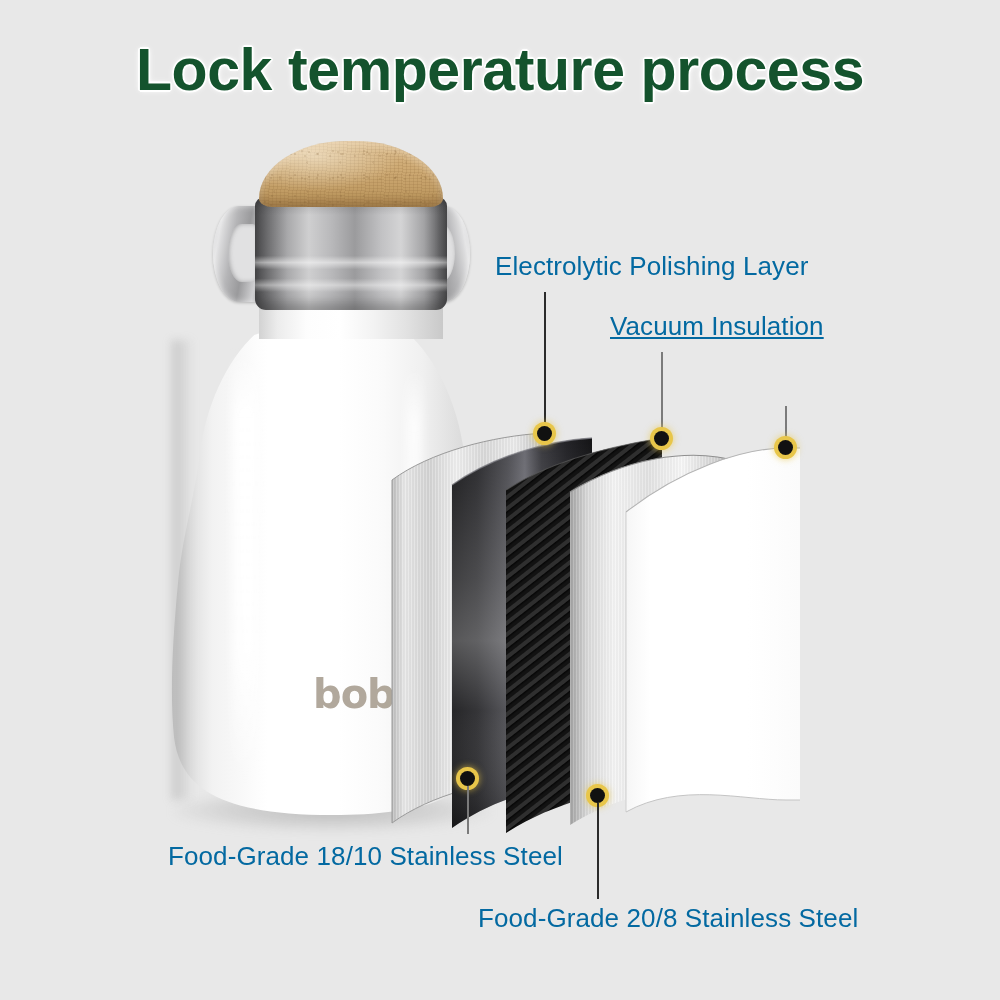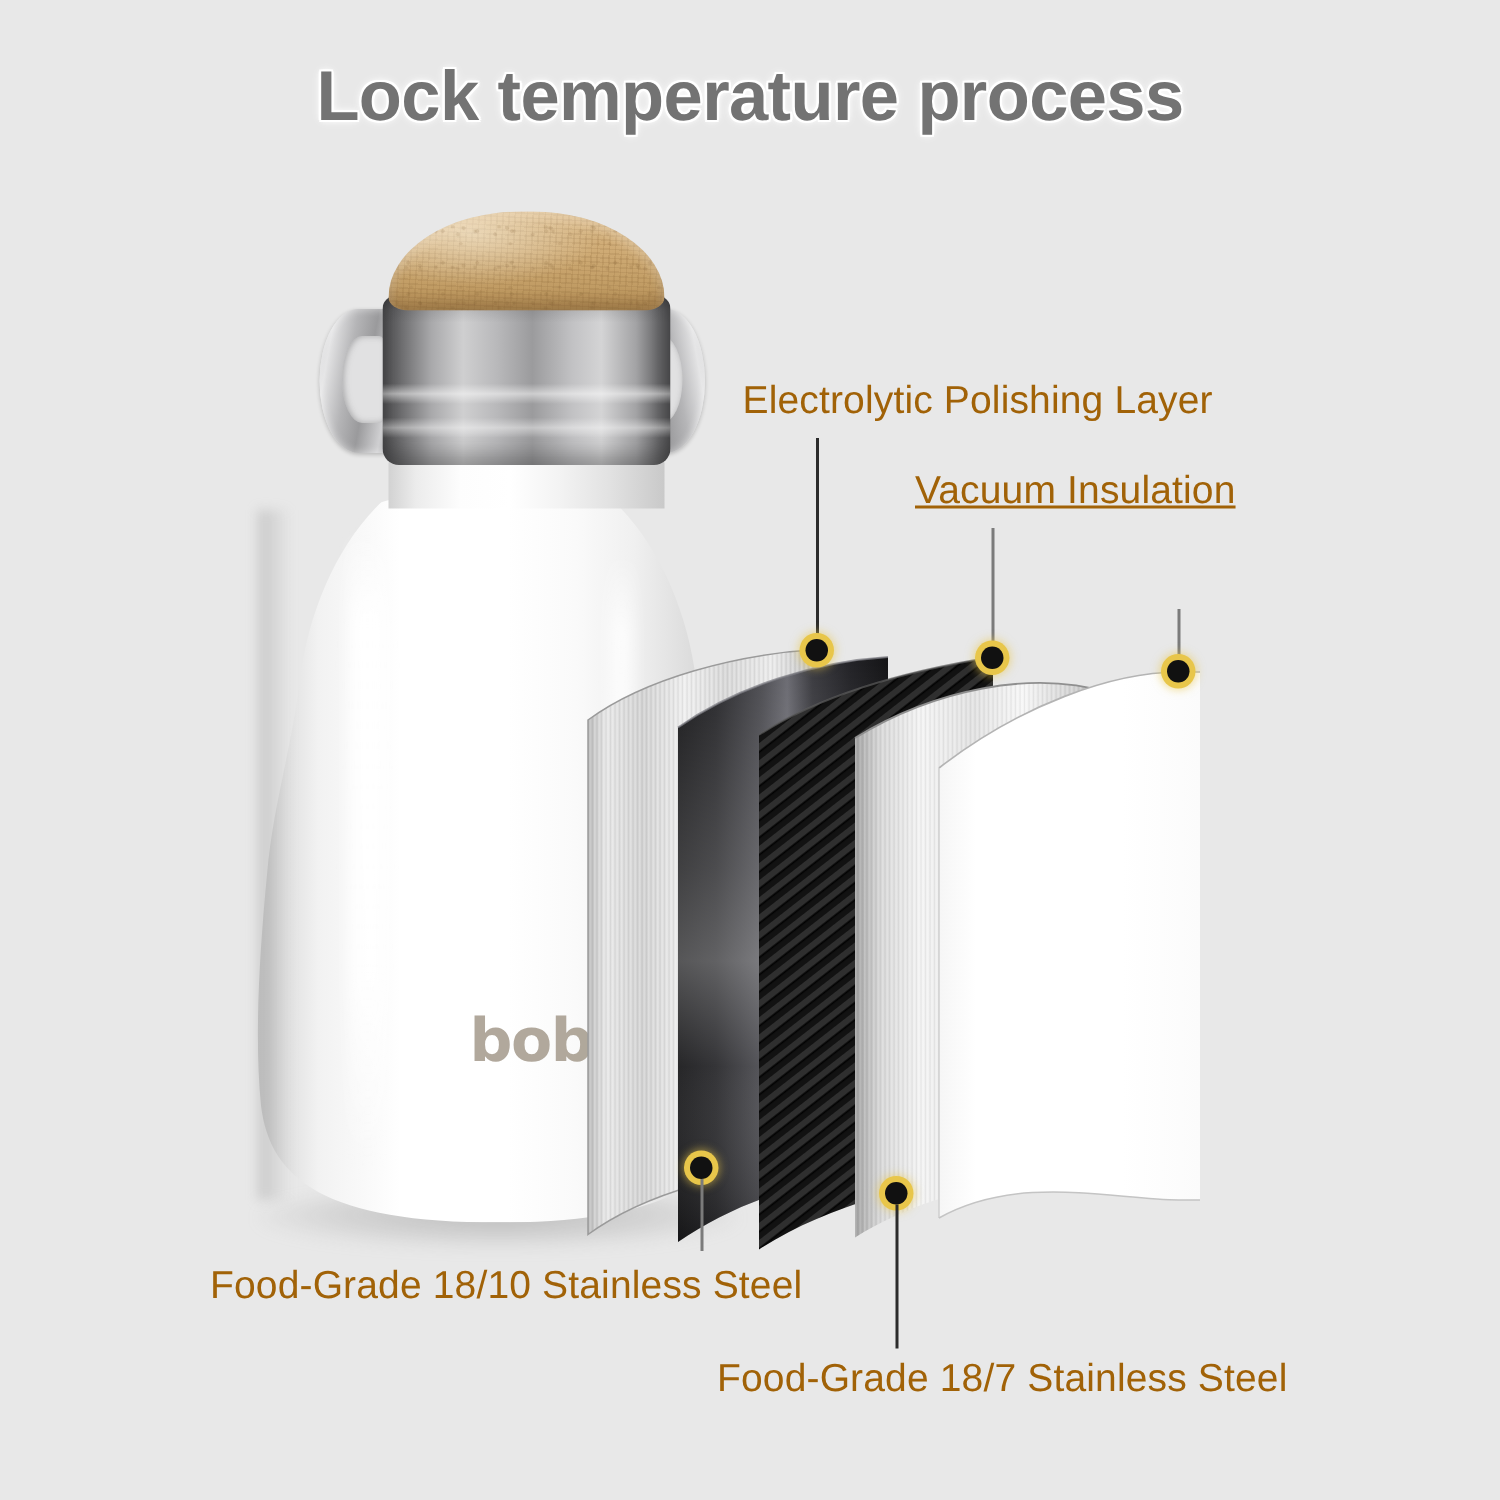--- a/index.html
+++ b/index.html
@@ -16,24 +16,24 @@
     background: #e8e8e8;
     overflow: hidden;
   }
 
   
   #title {
     position: absolute;
     left: 0; top: 36px;
     width: 1000px;
     text-align: center;
-    font-size: 47px;
+    font-size: 59px;
     font-weight: bold;
     letter-spacing: -0.4px;
-    color: #737373;
+    color: #14532d;
     text-shadow:
        0 0 2px #ffffff, 0 0 4px #ffffff, 0 0 7px #ffffff,
        1.6px 0 0 #ffffff, -1.6px 0 0 #ffffff,
        0 1.6px 0 #ffffff, 0 -1.6px 0 #ffffff,
        1.2px 1.2px 0 #ffffff, -1.2px -1.2px 0 #ffffff,
        1.2px -1.2px 0 #ffffff, -1.2px 1.2px 0 #ffffff;
     white-space: nowrap;
   }
 
   
@@ -205,21 +205,21 @@
   .dot {
     position: absolute;
     width: 15px; height: 15px;
     border-radius: 50%;
     background: #111111;
     box-shadow: 0 0 0 4px #e8c64a, 0 0 6px 5px rgba(232,198,74,0.55);
   }
   .label {
     position: absolute;
     font-size: 26px;
-    color: #a16207;
+    color: #0369a1;
     white-space: nowrap;
     font-family: "Liberation Sans", sans-serif;
     letter-spacing: 0.1px;
   }
 </style>
 </head>
 <body>
 
 <div id="stage" style="background: rgb(232, 232, 232);">
 
@@ -354,19 +354,19 @@
 
   <div class="label" style="left:610px; top:311px;text-decoration:underline;">Vacuum Insulation</div>
   <div class="leader thin" style="left:661px; top:352px; height:86px;"></div>
   <div class="dot" style="left:654px; top:431px;"></div>
 
   <div class="leader thin" style="left:785px; top:406px; height:42px;"></div>
   <div class="dot" style="left:778px; top:440px;"></div>
 
   <div class="dot" style="left:460px; top:771px;"></div>
   <div class="leader thin" style="left:467px; top:786px; height:48px;"></div>
-  <div class="label" style="left:140px; top:841px;text-align:center;">Food-Grade 18/10 Stainless Steel</div>
+  <div class="label" style="left:168px; top:841px;text-align:center;">Food-Grade 18/10 Stainless Steel</div>
 
   <div class="dot" style="left:590px; top:788px;"></div>
   <div class="leader" style="left:597px; top:803px; height:96px;"></div>
-  <div class="label" style="left:478px; top:903px;">Food-Grade 18/7 Stainless Steel</div>
+  <div class="label" style="left:478px; top:903px;">Food-Grade 20/8 Stainless Steel</div>
 
 </div>
 
 </body></html>

